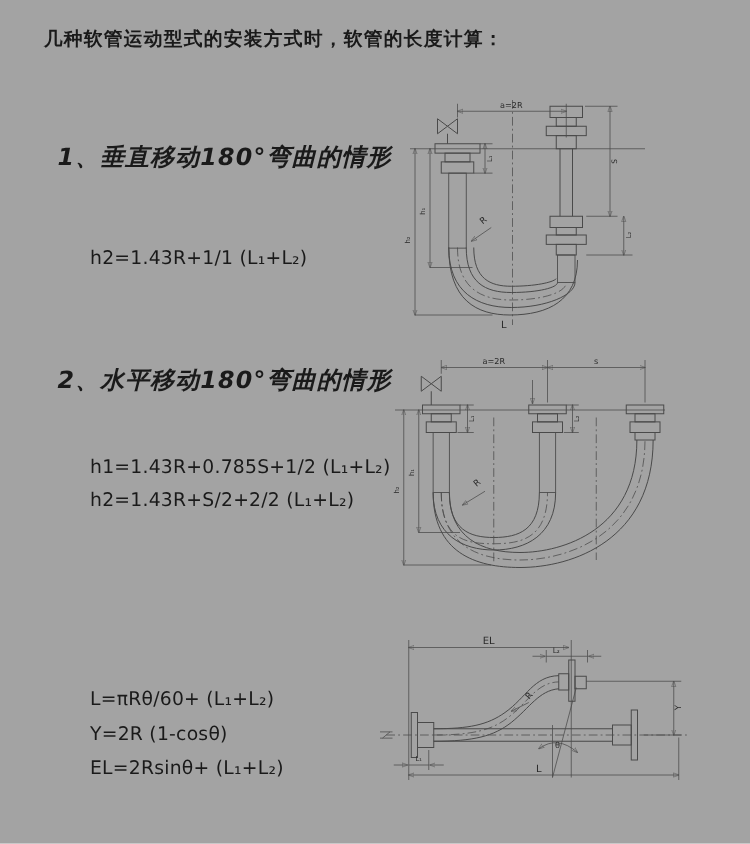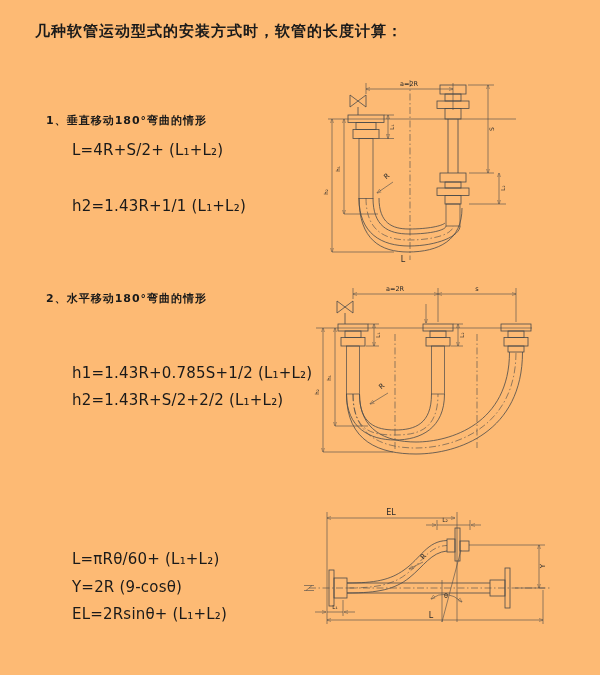--- a/index.html
+++ b/index.html
@@ -1,38 +1,37 @@
 <!DOCTYPE html>
 <html><head>
 <meta charset="utf-8">
 <style>
   html,body{margin:0;padding:0;background:#ffffff;}
   .page{
-    position:relative;width:600px;height:675px;background:#fdba74;
+    position:relative;width:600px;height:675px;background:#a3a3a3;
     font-family:"DejaVu Sans","Liberation Sans",sans-serif;color:#1a1a1a;overflow:hidden;
   }
   .title{position:absolute;left:35px;top:22px;font-size:15px;font-weight:600;letter-spacing:1px;}
-  .heading{position:absolute;font-size:11px;font-weight:600;letter-spacing:1px;white-space:nowrap;}
+  .heading{position:absolute;font-size:19px;font-weight:600;letter-spacing:1px;white-space:nowrap;font-style:italic;}
   .formula{position:absolute;font-size:15px;font-weight:500;white-space:nowrap;letter-spacing:0.2px;}
   svg.diag{position:absolute;}
   svg.diag line,svg.diag path,svg.diag rect{stroke:#4a4a4a;fill:none;stroke-width:0.8;}
   svg.diag .thin{stroke-width:0.6;}
   svg.diag .cl{stroke-dasharray:7 2.5 1.5 2.5;stroke-width:0.6;}
   svg.diag text{fill:#2a2a2a;stroke:none;font-family:"DejaVu Sans",sans-serif;}
   svg.diag .braid{stroke-width:0.7;}
 </style>
 </head>
 <body>
 
 <div class="page">
 
   <div class="title">几种软管运动型式的安装方式时，软管的长度计算：</div>
 
   <div class="heading" style="left:46px;top:113px">1、垂直移动180°弯曲的情形</div>
-  <div class="formula" style="left:72px;top:141px">L=4R+S/2+ (L₁+L₂)</div>
   <div class="formula" style="left:72px;top:197px">h2=1.43R+1/1 (L₁+L₂)</div>
 
   <svg class="diag" style="left:298px;top:74px" width="300" height="192" viewBox="0 0 300 192">
     <defs>
       <marker id="ah1" viewBox="0 0 10 10" refX="9" refY="5" markerWidth="8" markerHeight="8" orient="auto-start-reverse">
         <path d="M0,1.5 L10,5 L0,8.5 z" fill="#4a4a4a" stroke="none"></path>
       </marker>
       <pattern id="braid1" width="4" height="4" patternUnits="userSpaceOnUse">
         <path d="M0,0 L4,4 M4,0 L0,4" stroke="#8a8a8a" stroke-width="0.5"></path>
       </pattern>
@@ -214,21 +213,21 @@
       <text x="21" y="112" font-size="5.5" text-anchor="middle" transform="rotate(-90 21 112)">h₂</text>
     </g>
 
     <g>
       <line class="thin" x1="90" y1="113" x2="72" y2="124" marker-end="url(#ah2)"></line>
       <text x="85" y="108" font-size="7" text-anchor="middle" transform="rotate(-40 85 108)">R</text>
     </g>
   </svg>
 
   <div class="formula" style="left:72px;top:550px">L=πRθ/60+ (L₁+L₂)</div>
-  <div class="formula" style="left:72px;top:578px">Y=2R (9-cosθ)</div>
+  <div class="formula" style="left:72px;top:578px">Y=2R (1-cosθ)</div>
   <div class="formula" style="left:72px;top:605px">EL=2Rsinθ+ (L₁+L₂)</div>
 
   <svg class="diag" style="left:295px;top:498px" width="305" height="152" viewBox="0 0 305 152">
     <defs>
       <marker id="ah3" viewBox="0 0 10 10" refX="9" refY="5" markerWidth="8" markerHeight="8" orient="auto-start-reverse">
         <path d="M0,1.5 L10,5 L0,8.5 z" fill="#4a4a4a" stroke="none"></path>
       </marker>
     </defs>
 
     <line class="thin" x1="32" y1="14" x2="32" y2="126"></line>

